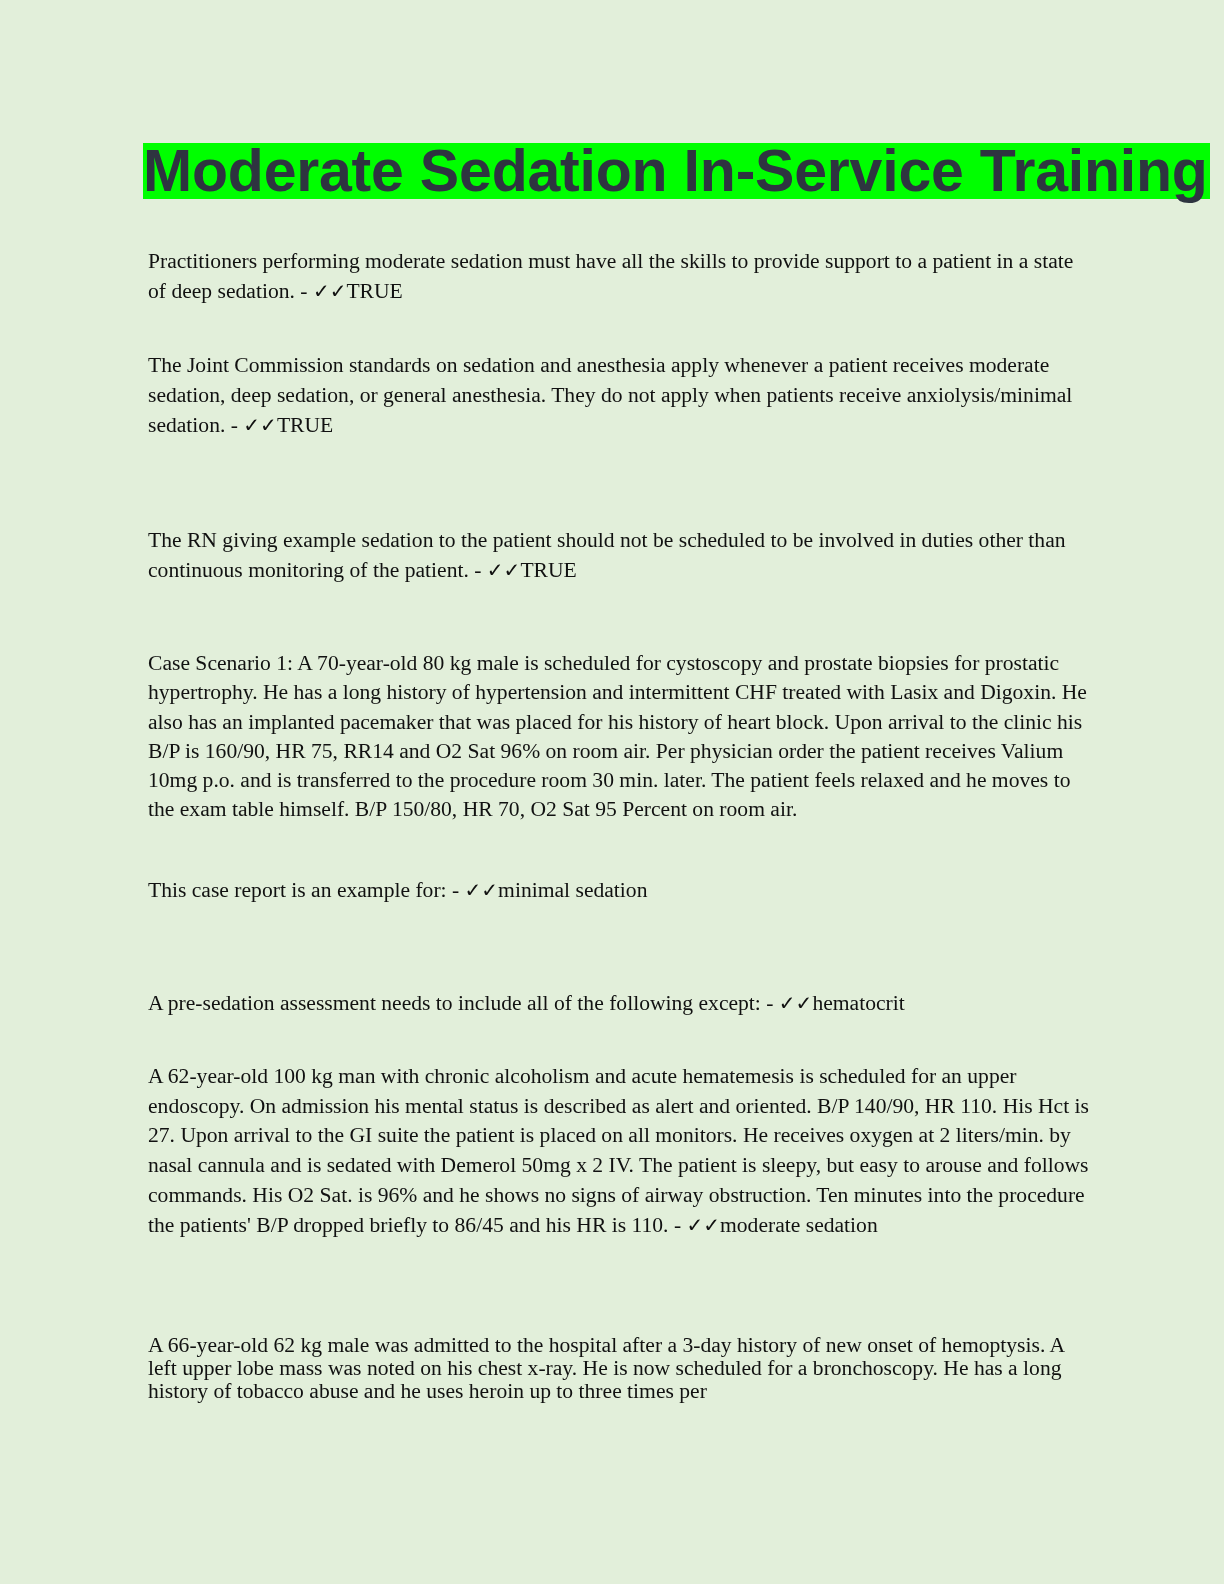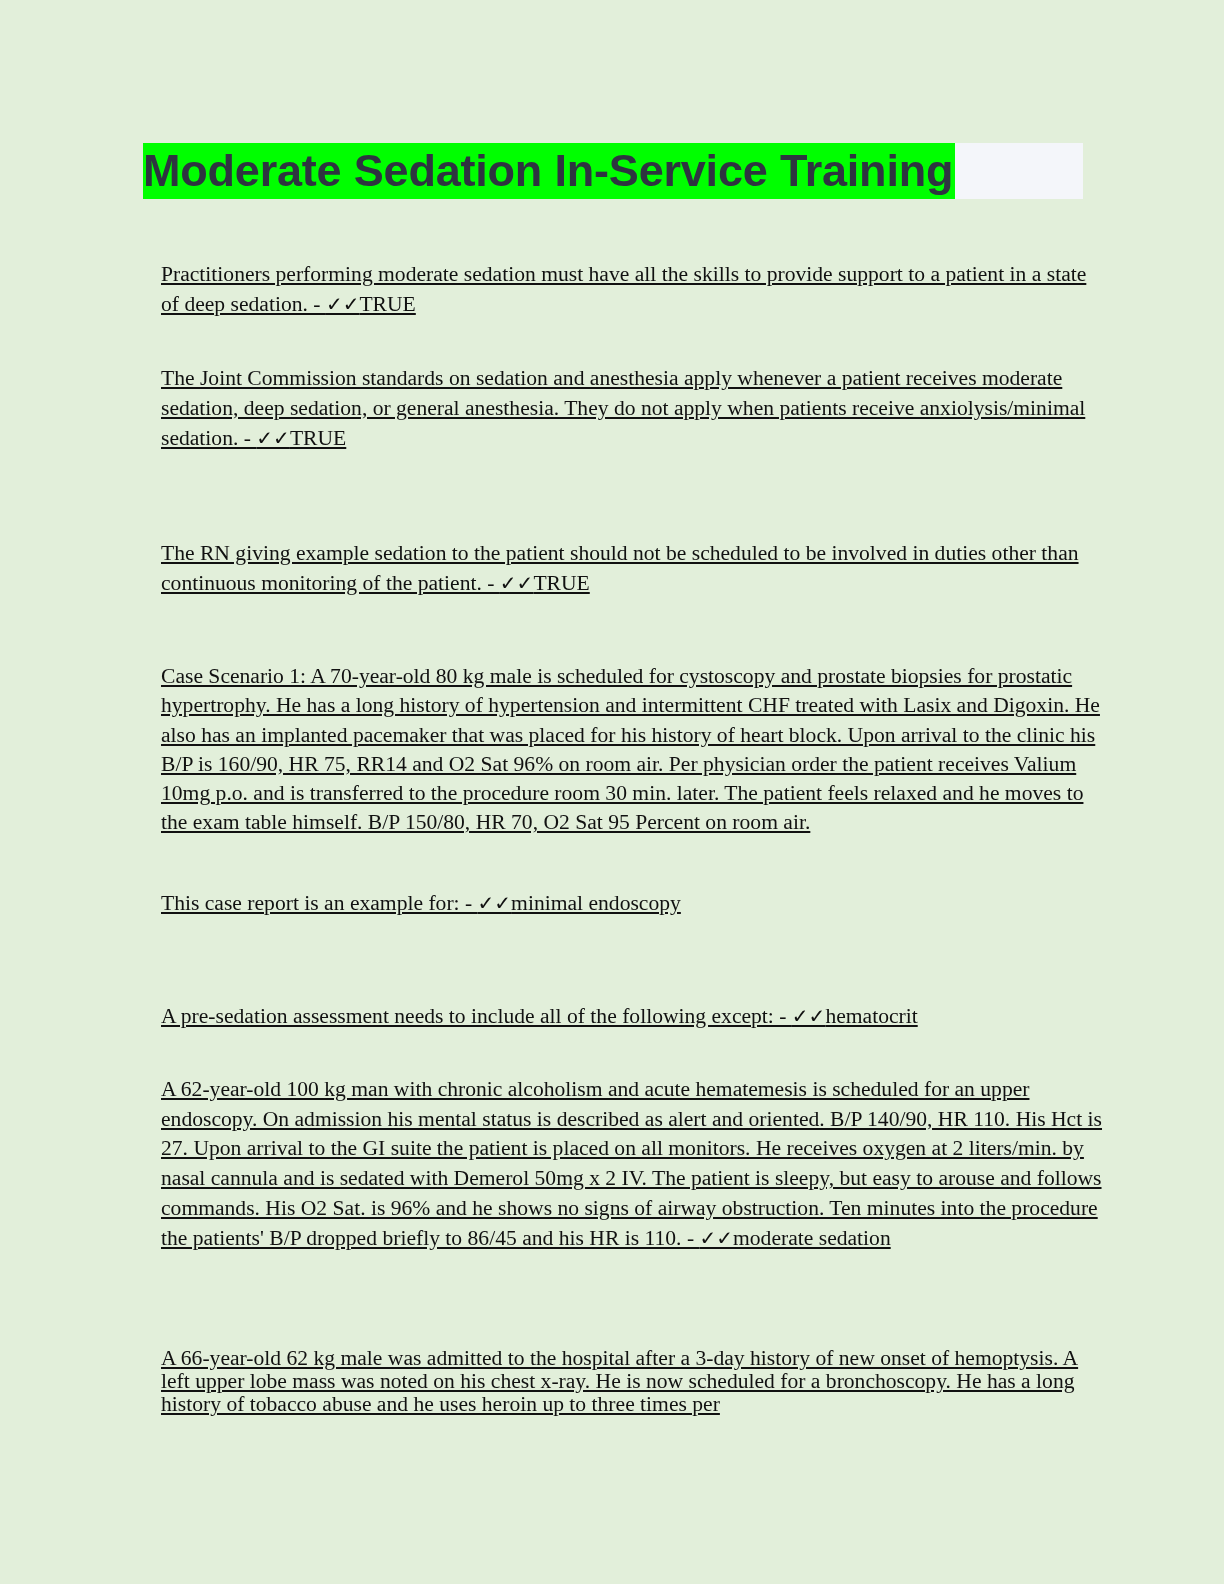--- a/index.html
+++ b/index.html
@@ -15,51 +15,50 @@
     position: absolute; left: 143px; top: 143px;
     width: 940px; height: 56px;
     background: #f4f6fa;
   }
   .title {
     display: inline-block;
     background: #00ff00;
     color: #2e3440;
     font-family: "Liberation Sans", sans-serif;
     font-weight: bold;
-    font-size: 45px;
+    font-size: 59px;
     line-height: 56px;
     height: 56px;
     padding-right: 2px;
     white-space: nowrap;
     letter-spacing: -0.2px;
   }
   .para {
     position: absolute; left: 145px; width: 945px;
     font-size: 21.6px;
     line-height: 30px;
-    margin: 16px;
-    text-decoration: underline;
+    margin: 3px;
   }
   .ans { white-space: nowrap; }
   .check { font-family: "DejaVu Sans", sans-serif; font-size: 20px; }
 </style>
 </head>
 <body>
 
 <div class="title-wrap">
   <span class="title">Moderate Sedation In-Service Training</span>
 </div>
 
 <p class="para" style="top:243px;"><span>Practitioners performing moderate sedation must have all the skills to provide support to a patient in a state of deep sedation. - </span><span class="ans"><span class="check">✓✓</span><span>TRUE</span></span></p>
 
 <p class="para" style="top:347px;"><span>The Joint Commission standards on sedation and anesthesia apply whenever a patient receives moderate sedation, deep sedation, or general anesthesia. They do not apply when patients receive anxiolysis/minimal sedation. - </span><span class="ans"><span class="check">✓✓</span><span>TRUE</span></span></p>
 
 <p class="para" style="top:522px;"><span>The RN giving example sedation to the patient should not be scheduled to be involved in duties other than continuous monitoring of the patient. - </span><span class="ans"><span class="check">✓✓</span><span>TRUE</span></span></p>
 
 <p class="para" style="top:646px;line-height:29.3px;">Case Scenario 1: A 70-year-old 80 kg male is scheduled for cystoscopy and prostate biopsies for prostatic hypertrophy. He has a long history of hypertension and intermittent CHF treated with Lasix and Digoxin. He also has an implanted pacemaker that was placed for his history of heart block. Upon arrival to the clinic his B/P is 160/90, HR 75, RR14 and O2 Sat 96% on room air. Per physician order the patient receives Valium 10mg p.o. and is transferred to the procedure room 30 min. later. The patient feels relaxed and he moves to the exam table himself. B/P 150/80, HR 70, O2 Sat 95 Percent on room air.</p>
 
-<p class="para" style="top:872px;"><span>This case report is an example for: - </span><span class="ans"><span class="check">✓✓</span><span>minimal endoscopy</span></span></p>
+<p class="para" style="top:872px;"><span>This case report is an example for: - </span><span class="ans"><span class="check">✓✓</span><span>minimal sedation</span></span></p>
 
 <p class="para" style="top:985px;"><span>A pre-sedation assessment needs to include all of the following except: - </span><span class="ans"><span class="check">✓✓</span><span>hematocrit</span></span></p>
 
 <p class="para" style="top:1059px;line-height:29.7px;"><span>A 62-year-old 100 kg man with chronic alcoholism and acute hematemesis is scheduled for an upper endoscopy. On admission his mental status is described as alert and oriented. B/P 140/90, HR 110. His Hct is 27. Upon arrival to the GI suite the patient is placed on all monitors. He receives oxygen at 2 liters/min. by nasal cannula and is sedated with Demerol 50mg x 2 IV. The patient is sleepy, but easy to arouse and follows commands. His O2 Sat. is 96% and he shows no signs of airway obstruction. Ten minutes into the procedure the patients' B/P dropped briefly to 86/45 and his HR is 110. - </span><span class="ans"><span class="check">✓✓</span><span>moderate sedation</span></span></p>
 
 <p class="para" style="top:1331px;line-height:23px;"><span>A 66-year-old 62 kg male was admitted to the hospital after a 3-day history of new onset of hemoptysis. A left upper lobe mass was noted on his chest x-ray. He is now scheduled for a bronchoscopy. He has a long history of tobacco abuse and he uses heroin up to three times per</span></p>
 
 </body></html>

